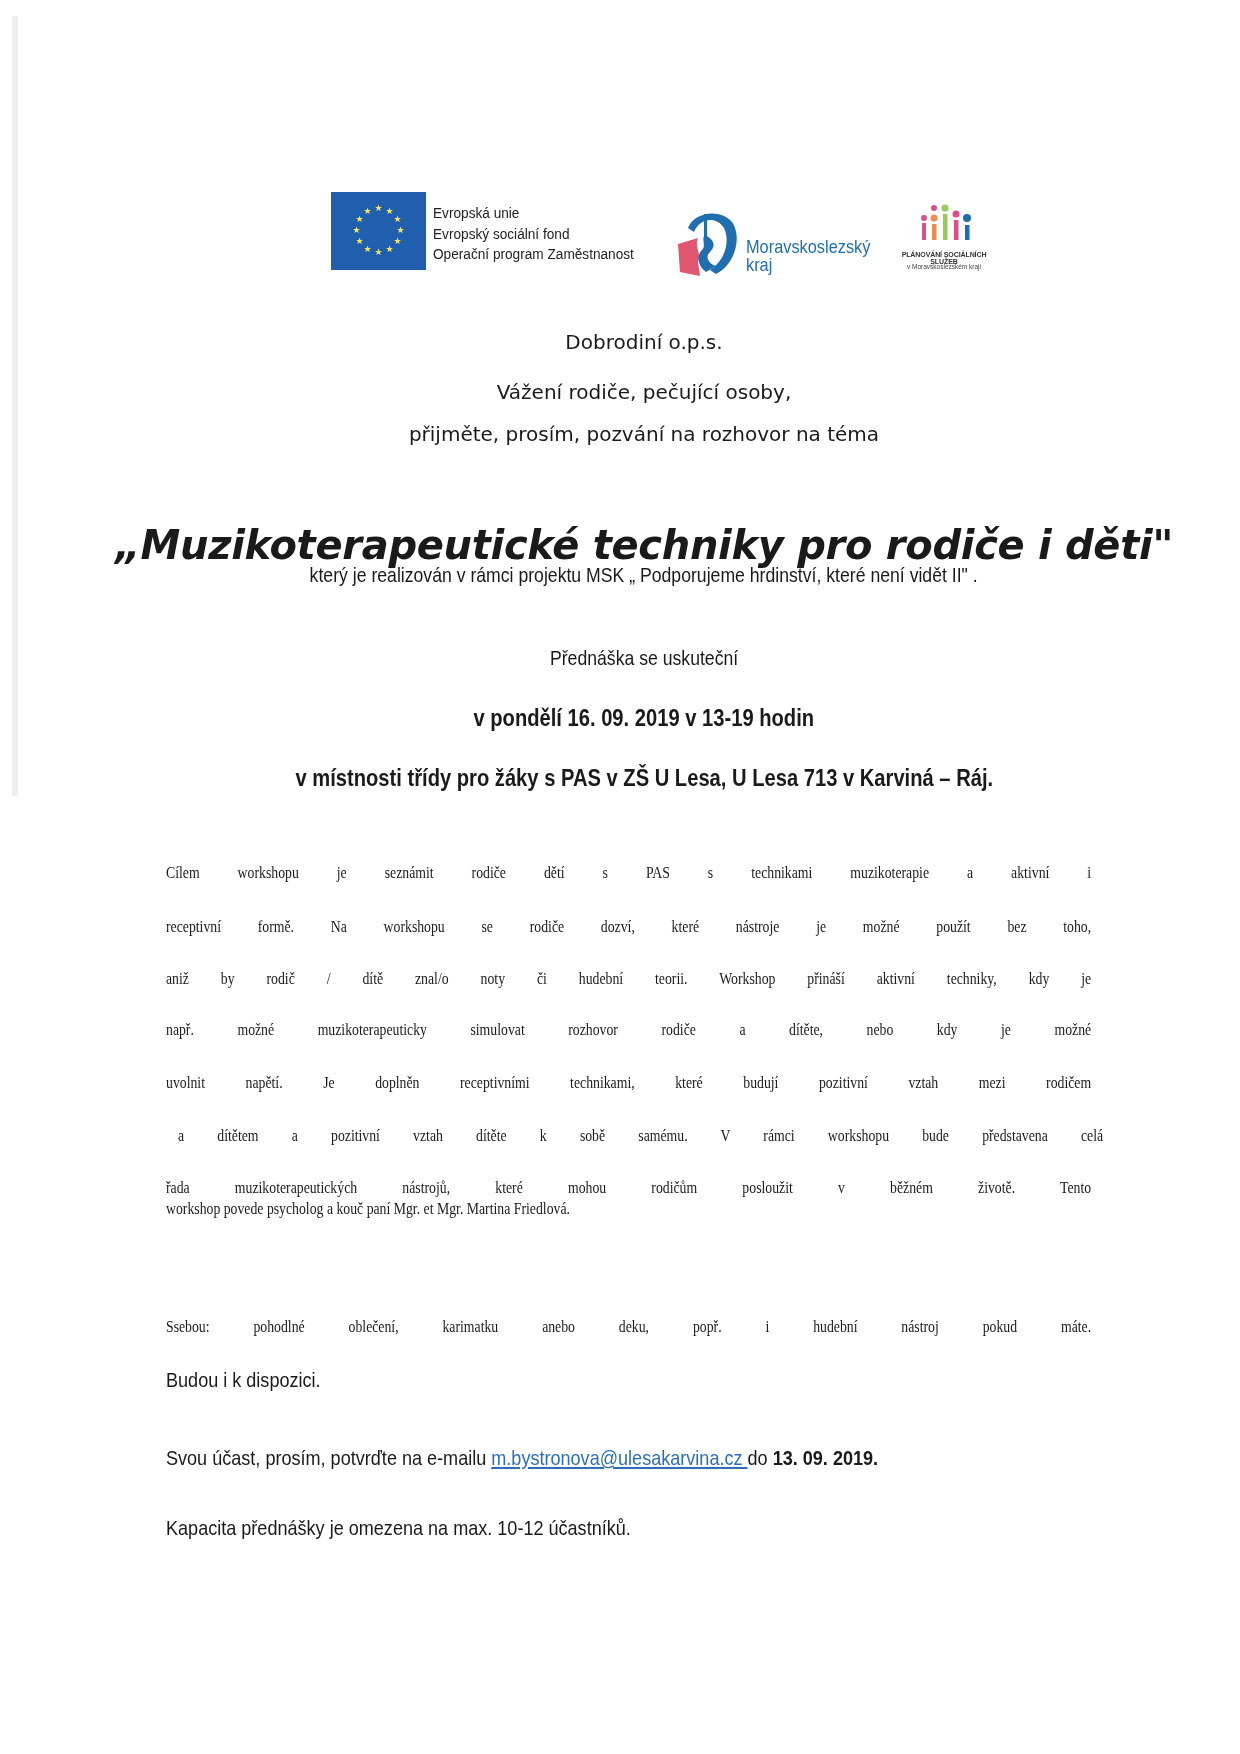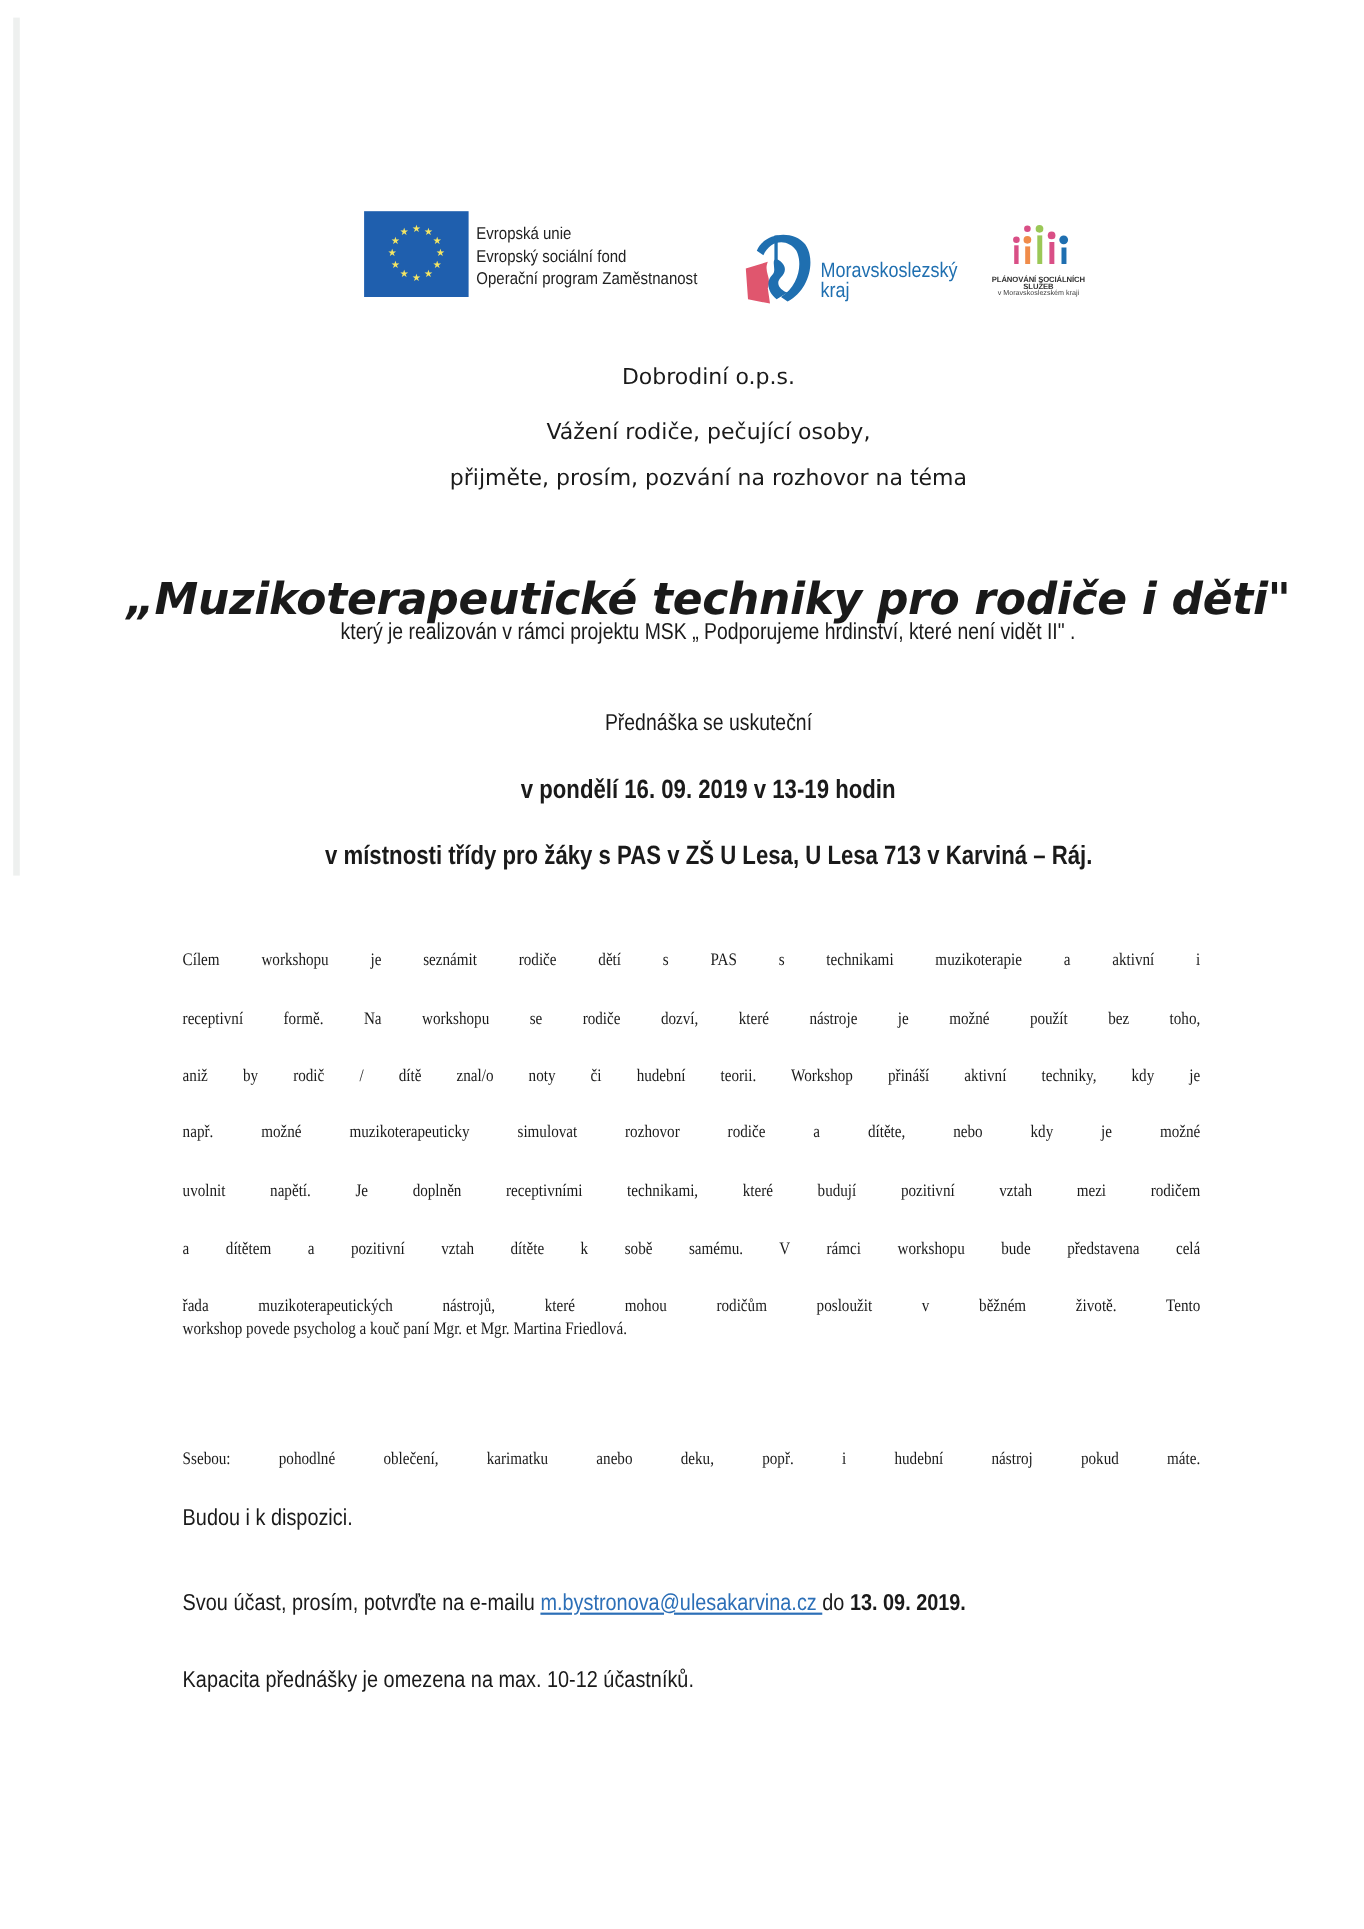--- a/index.html
+++ b/index.html
@@ -111,21 +111,21 @@
 <div class="center-line" style="top:764px;text-decoration:underline;">
   <div class="narrow-bold" style="display:inline-block;">v místnosti třídy pro žáky s PAS v ZŠ U Lesa, U Lesa 713 v Karviná – Ráj.</div>
 </div>
 
 <div>
   <div class="body-line" style="top:864px;"><span class="inner">Cílem workshopu je seznámit rodiče dětí s PAS s technikami muzikoterapie a aktivní i</span></div>
   <div class="body-line" style="top:918px;"><span class="inner">receptivní formě. Na workshopu se rodiče dozví, které nástroje je možné použít bez toho,</span></div>
   <div class="body-line" style="top:970px;"><span class="inner">aniž by rodič / dítě znal/o noty či hudební teorii. Workshop přináší aktivní techniky, kdy je</span></div>
   <div class="body-line" style="top:1021px;"><span class="inner">např. možné muzikoterapeuticky simulovat rozhovor rodiče a dítěte, nebo kdy je možné</span></div>
   <div class="body-line" style="top:1074px;"><span class="inner">uvolnit napětí. Je doplněn receptivními technikami, které budují pozitivní vztah mezi rodičem</span></div>
-  <div class="body-line" style="top:1127px;"><span class="inner">a dítětem a pozitivní vztah dítěte k sobě samému. V rámci workshopu bude představena celá</span></div>
+  <div class="body-line" style="top:1127px;margin-left:12px;"><span class="inner">a dítětem a pozitivní vztah dítěte k sobě samému. V rámci workshopu bude představena celá</span></div>
   <div class="body-line" style="top:1179px;"><span class="inner">řada muzikoterapeutických nástrojů, které mohou rodičům posloužit v běžném životě. Tento</span></div>
   <div class="body-line last" style="top:1200px;"><span class="inner">workshop povede psycholog a kouč paní Mgr. et Mgr. Martina Friedlová.</span></div>
 </div>
 
 <div class="body-line" style="top:1318px;"><span class="inner">Ssebou: pohodlné oblečení, karimatku anebo deku, popř. i hudební nástroj pokud máte.</span></div>
 <div class="plain" style="top:1368px;">Budou i k dispozici.</div>
 
 <div class="plain" style="top:1446px;">
   <span>Svou účast, prosím, potvrďte na  e-mailu </span><span class="email-link">m.bystronova@ulesakarvina.cz </span><span> do </span><span class="bold">13. 09. 2019.</span>
 </div>

